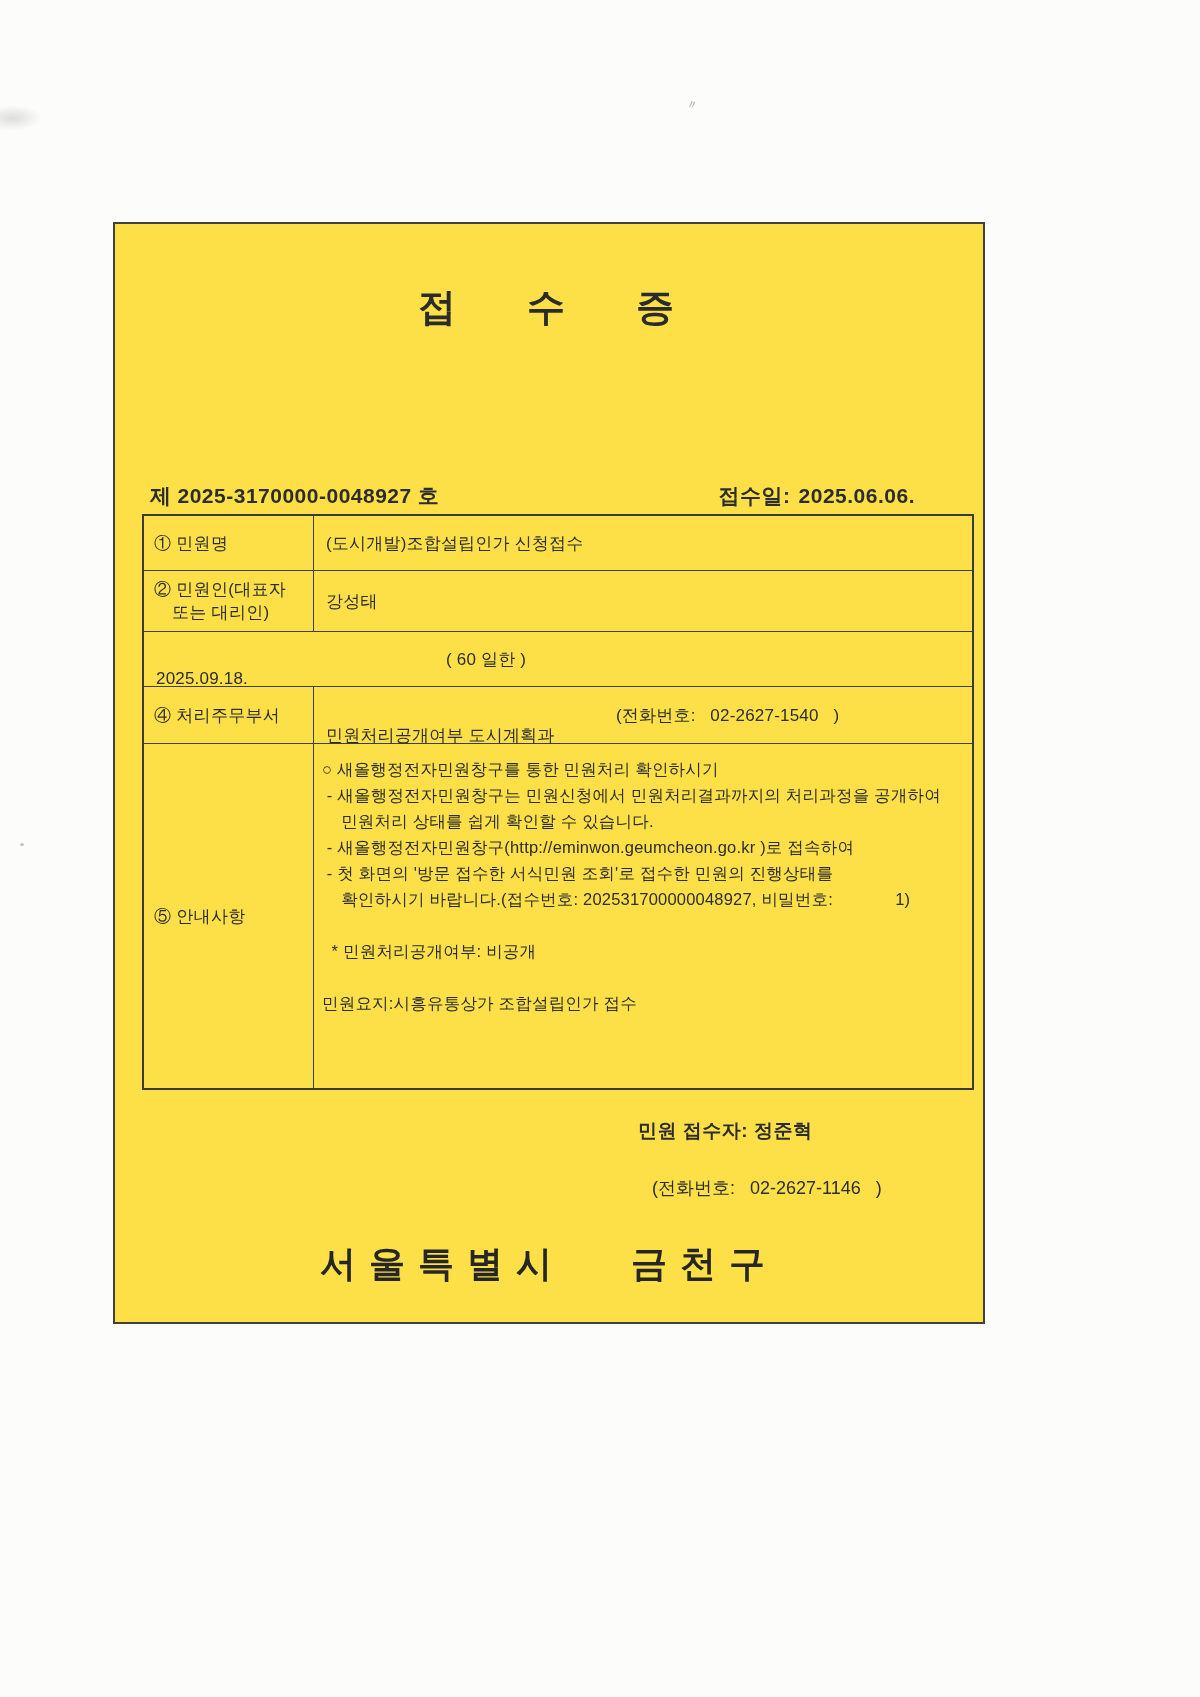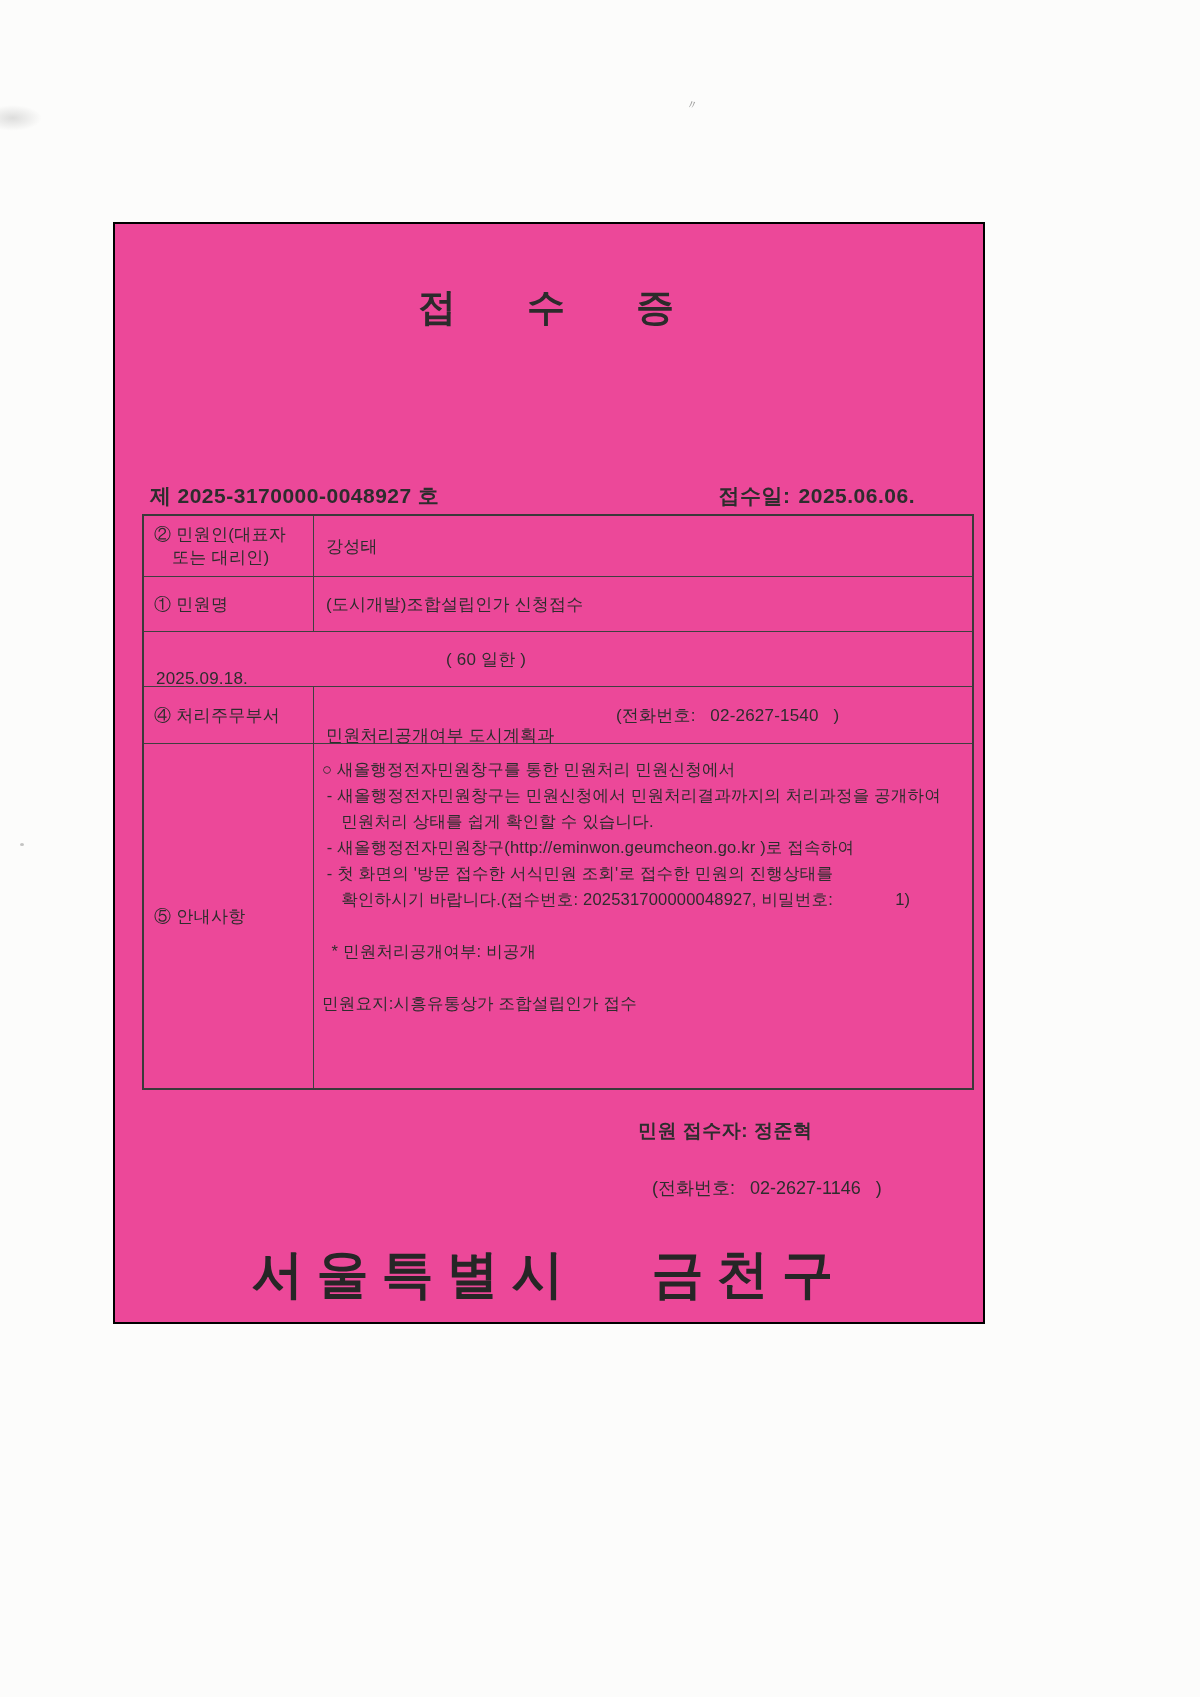--- a/index.html
+++ b/index.html
@@ -12,22 +12,22 @@
     font-family: "Liberation Sans", sans-serif;
     color: #2d2d2d;
     overflow: hidden;
   }
   .scan-page {
     position: absolute;
     left: 113px;
     top: 222px;
     width: 868px;
     height: 1098px;
-    border: 2px solid #000000;
-    background: #ec4899;
+    border: 2px solid #404040;
+    background: #fde047;
   }
   
   .artifact-top-tick {
     position: absolute;
     left: 686px;
     top: 96px;
     width: 10px;
     height: 14px;
     opacity: 0.55;
     font-size: 13px;
@@ -153,21 +153,21 @@
     font-weight: 500;
     white-space: pre-wrap;
     margin-top: 12px;
   }
   .issuer-line {
     position: absolute;
     top: 1016px;
     left: 0;
     width: 100%;
     text-align: center;
-    font-size: 52px;
+    font-size: 36px;
     font-weight: bold;
     letter-spacing: 13px;
     word-spacing: 10px;
     white-space: pre-wrap;
     color: #262626;
   }
 </style>
 </head>
 <body>
 
@@ -179,39 +179,39 @@
 
   <div class="doc-title">접  수  증</div>
 
   <div class="doc-number-line">
     <span class="doc-number-left"><span>제</span><span class="num">2025-3170000-0048927</span><span>호</span></span>
     <span class="receipt-date"><span class="date-label">접수일:</span><span>2025.06.06.</span></span>
   </div>
 
   <div class="info-table">
 
+    <div class="t-row row-h1">
+      <div class="t-label">
+        <span>① 민원명</span>
+      </div>
+      <div class="t-value">
+        <span>(도시개발)조합설립인가 신청접수</span>
+      </div>
+    </div>
+
     <div class="t-row row-h2">
       <div class="t-label">
         <span>② 민원인(대표자</span>
         <span class="label-line2">또는 대리인)</span>
       </div>
       <div class="t-value">
         <span>강성태</span>
       </div>
     </div>
 
-    <div class="t-row row-h1">
-      <div class="t-label">
-        <span>① 민원명</span>
-      </div>
-      <div class="t-value">
-        <span>(도시개발)조합설립인가 신청접수</span>
-      </div>
-    </div>
-
     <div class="t-row row-h3">
       <div class="t-value">
         <span class="val-main">2025.09.18.</span>
         <span class="val-note">( 60 일한 )</span>
       </div>
     </div>
 
     <div class="t-row row-h4">
       <div class="t-label">
         <span>④ 처리주무부서</span>
@@ -220,21 +220,21 @@
         <span class="val-main">민원처리공개여부 도시계획과</span>
         <span class="val-note">(전화번호:   02-2627-1540   )</span>
       </div>
     </div>
 
     <div class="t-row row-h5">
       <div class="t-label">
         <span>⑤ 안내사항</span>
       </div>
       <div class="notice-cell">
-        <div class="notice-line">○ 새올행정전자민원창구를 통한 민원처리 민원신청에서</div>
+        <div class="notice-line">○ 새올행정전자민원창구를 통한 민원처리 확인하시기</div>
         <div class="notice-line"> - 새올행정전자민원창구는 민원신청에서 민원처리결과까지의 처리과정을 공개하여</div>
         <div class="notice-line">    민원처리 상태를 쉽게 확인할 수 있습니다.</div>
         <div class="notice-line"> - 새올행정전자민원창구(http://eminwon.geumcheon.go.kr )로 접속하여</div>
         <div class="notice-line"> - 첫 화면의 '방문 접수한 서식민원 조회'로 접수한 민원의 진행상태를</div>
         <div class="notice-line">    확인하시기 바랍니다.(접수번호: 202531700000048927, 비밀번호:             1)</div>
         <div class="notice-line"></div>
         <div class="notice-line">  * 민원처리공개여부: 비공개</div>
         <div class="notice-line"></div>
         <div class="notice-line">민원요지:시흥유통상가 조합설립인가 접수</div>
       </div>

